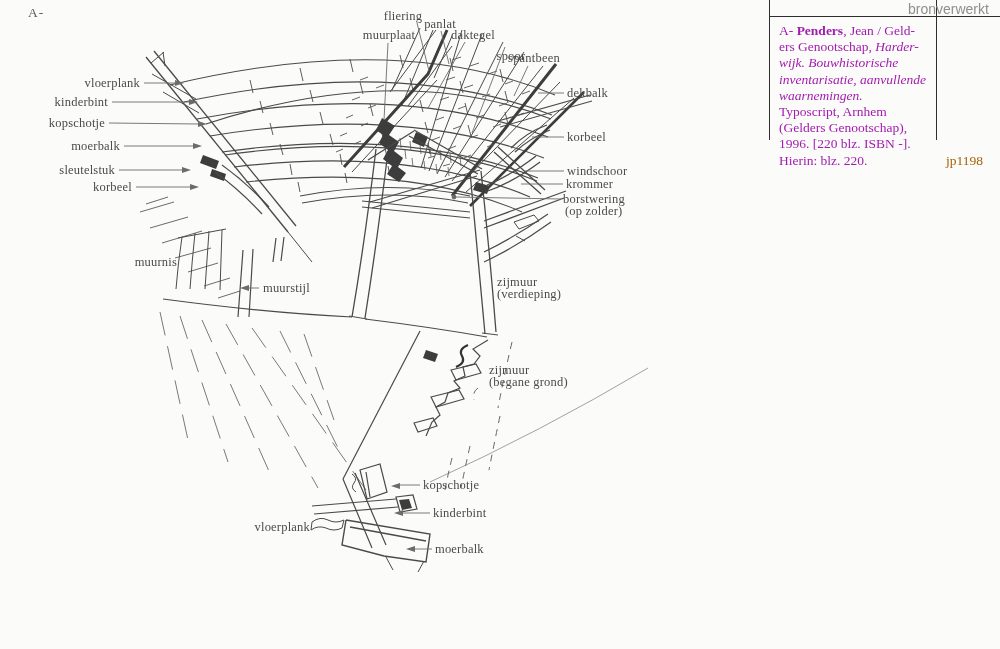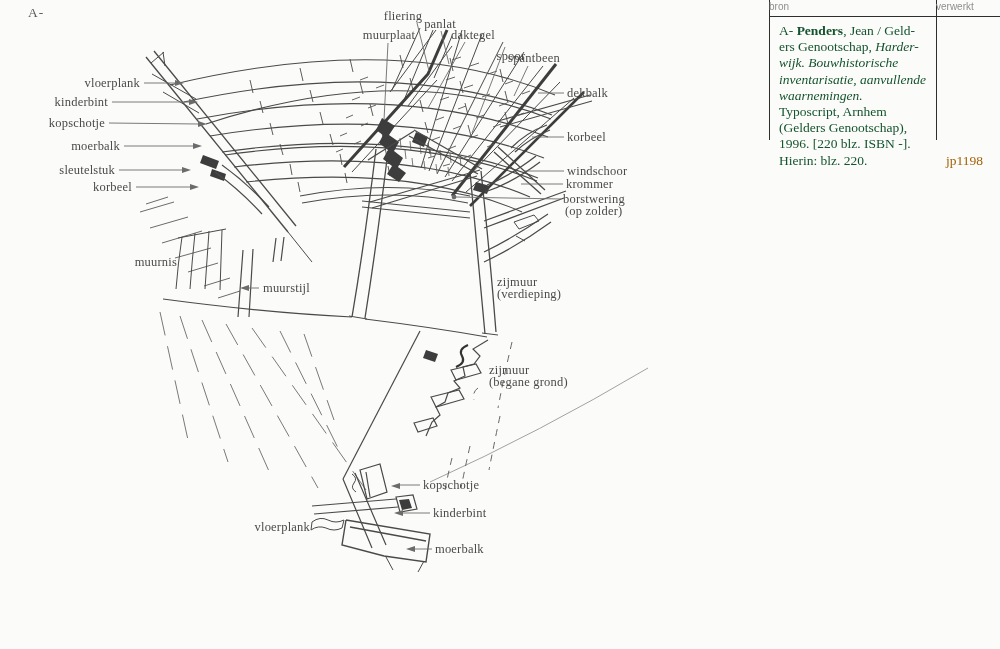--- a/index.html
+++ b/index.html
@@ -12,25 +12,25 @@
   .anchor-l{transform:translate(0,-50%);}
   .anchor-c{transform:translate(-50%,-50%);}
   .corner-mark{position:absolute;left:28px;top:5px;font-size:13.5px;color:#5a5a5a;
        letter-spacing:1px;}
   
   .tline{position:absolute;background:#2e2e2e;}
   .v1{left:769px;top:0;width:1px;height:140px;}
   .v2{left:936px;top:0;width:1px;height:140px;}
   .h1{left:769px;top:16px;width:231px;height:1px;}
   .thead{position:absolute;top:1px;font-family:"Liberation Sans",sans-serif;
-       font-size:10px;color:#8f8f8f;text-align:left;}
+       font-size:14px;color:#8f8f8f;text-align:right;}
   .thead.bron{left:769px;width:167px;}
   .thead.verwerkt{left:936px;width:52px;}
   .ref-body{position:absolute;left:779px;top:23px;font-size:13.5px;
-       line-height:16.2px;color:#14532d;}
+       line-height:16.2px;color:#a21caf;}
   .ref-body div{white-space:nowrap;}
   .ref-code{position:absolute;left:946px;top:153px;font-size:13.5px;color:#a16207;}
   
   .caption{position:absolute;left:518px;top:516px;width:470px;font-size:13.2px;
        line-height:15.8px;color:#474747;}
   .cap1{text-align-last:justify;}
 </style>
 </head>
 <body>
 

